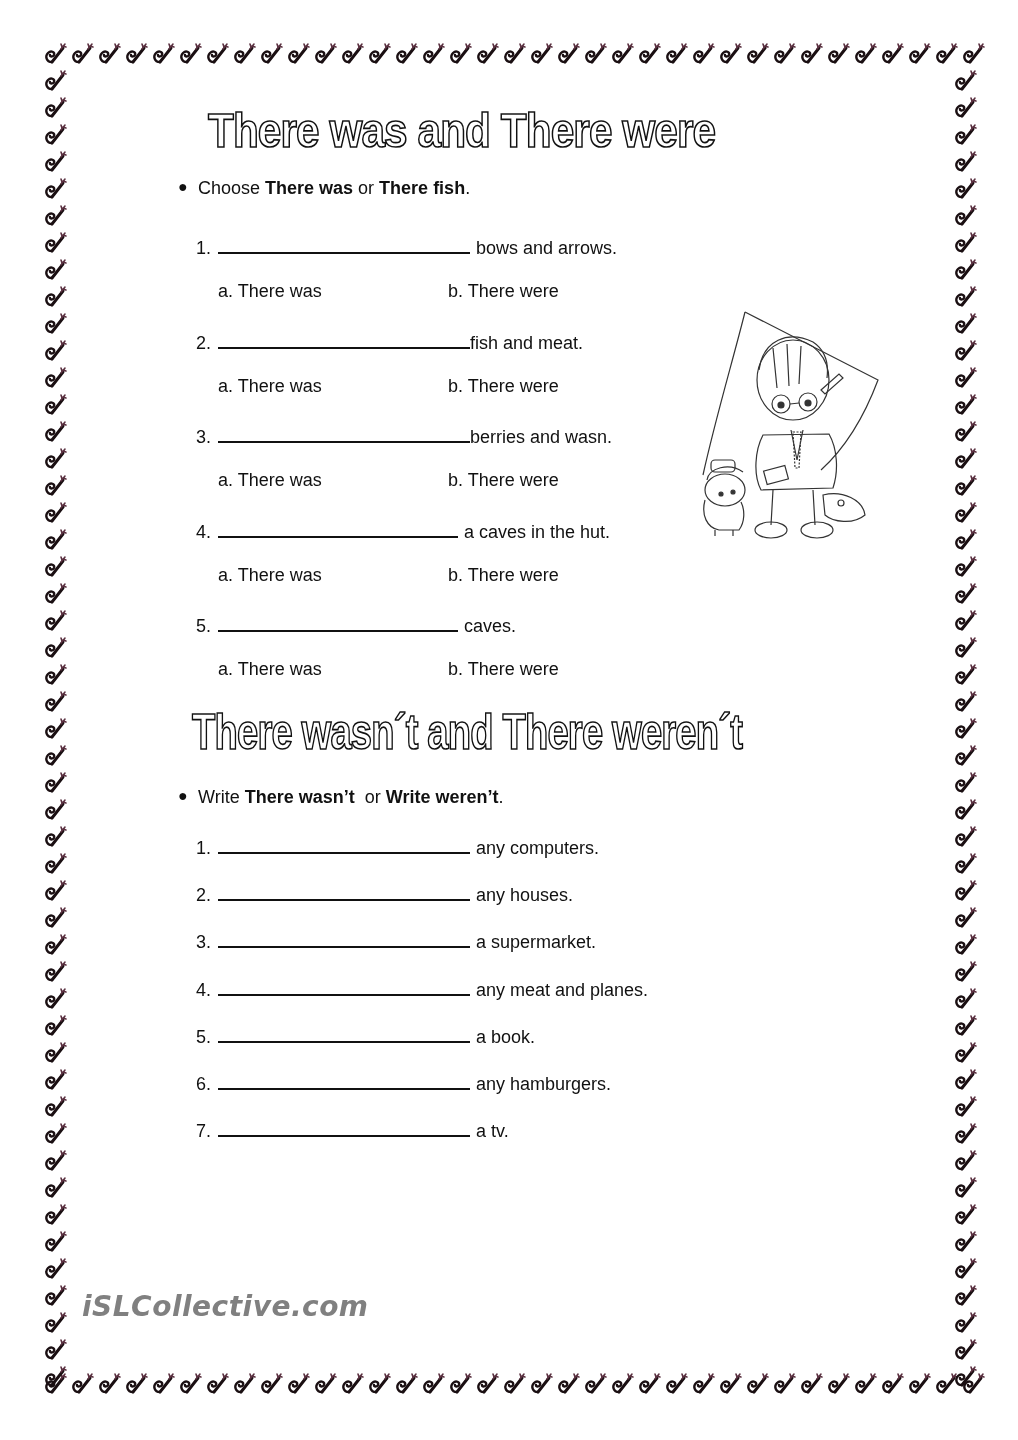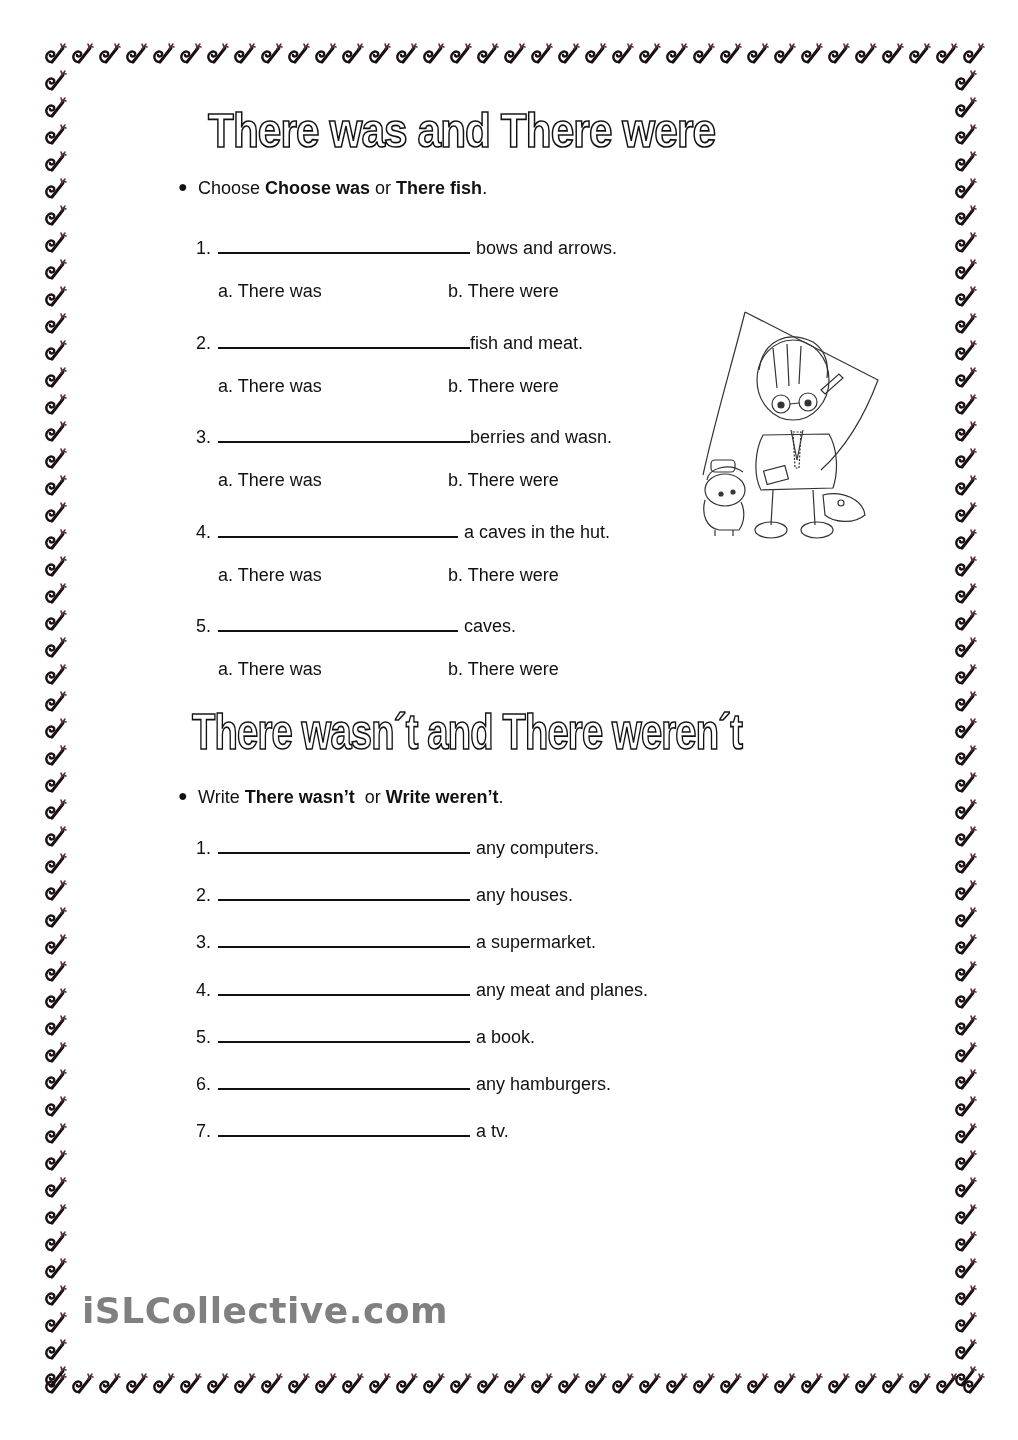--- a/index.html
+++ b/index.html
@@ -37,22 +37,22 @@
     .item .num { width: 22px; }
     .item .blank { display: inline-block; border-bottom: 2px solid #111; height: 18px; margin-right: 6px; }
     .item .tail { }
 
     .options { position: absolute; left: 218px; font-size: 18px; white-space: nowrap; }
     .options .opt-a { position: absolute; left: 0; }
     .options .opt-b { position: absolute; left: 230px; text-align: right; }
 
     .illustration { position: absolute; left: 693px; top: 300px; width: 195px; height: 245px; }
 
-    .watermark { position: absolute; left: 82px; top: 1290px; font-size: 36px; font-weight: bold;
-                 color: #808080; font-family: "DejaVu Sans", sans-serif; letter-spacing: 0.5px; }
+    .watermark { position: absolute; left: 82px; top: 1290px; font-size: 28px; font-weight: bold;
+                 color: #808080; font-family: "DejaVu Sans", sans-serif; letter-spacing: 0.5px; font-style: italic; }
   </style>
 </head>
 <body>
 
 <div class="page">
 
   <div class="border-row" id="border-top" style="left:42px; top:40px;">
       <span class="glyph">
         <svg viewBox="0 0 27 27">
           <path d="M10 22 C4 22 3 16 6 13 C9 10 13 12 12 15 C11 17 8 17 8 15" fill="none" stroke="#1a0f12" stroke-width="2.4" stroke-linecap="round"></path>
@@ -1234,21 +1234,21 @@
           <path d="M10 22 L21 8" stroke="#1a0f12" stroke-width="3" stroke-linecap="round"></path>
           <path d="M19 9 L23 4 M21 6 L24 7 M20 7 L19 4" stroke="#5a3040" stroke-width="1.6" stroke-linecap="round"></path>
         </svg>
       </span>
     </div>
 
   <div class="outline-title" id="title1">There was and There were</div>
 
   <div class="instruction" id="instr1">
     <span class="bullet">●</span>
-    <span>Choose </span><b>Choose was</b><span> or </span><b>There fish</b><span>.</span>
+    <span>Choose </span><b>There was</b><span> or </span><b>There fish</b><span>.</span>
   </div>
 
   <div id="section1-items">
       <div class="item" style="top: 234px;">
         <span class="num">1.</span>
         <span class="blank" style="width:252px; margin-right:6px"></span>
         <span class="tail">bows and arrows.</span>
       </div>
       <div class="options" style="top: 281px;">
         <span class="opt-a">a. There was</span>

